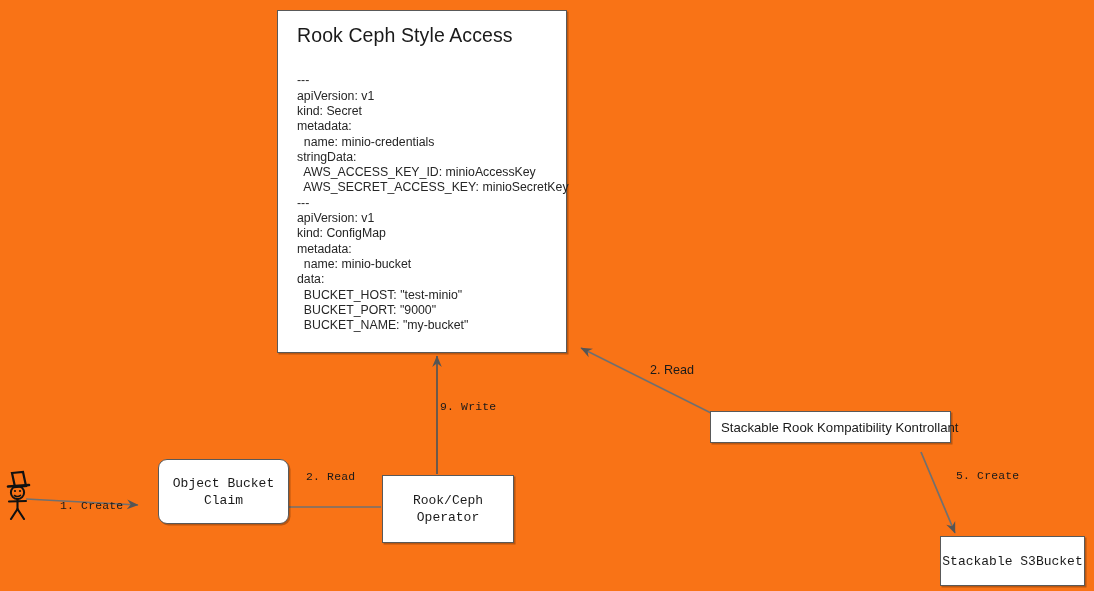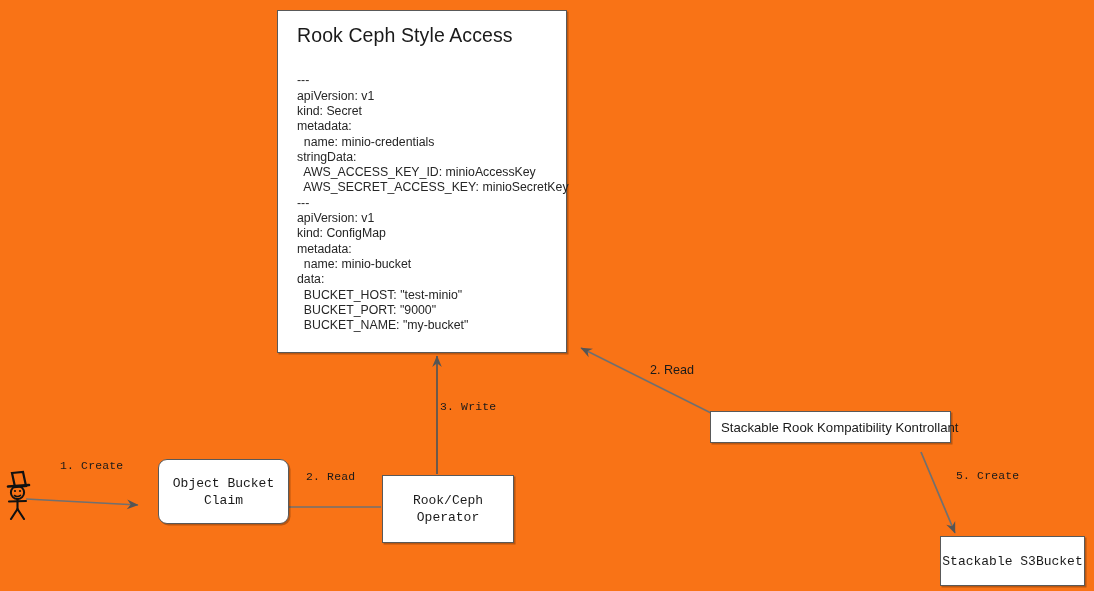--- a/index.html
+++ b/index.html
@@ -91,21 +91,21 @@
   }
   .edge-label.mono {
     font-family: "Liberation Mono", "DejaVu Sans Mono", monospace;
     font-size: 11.4px;
     letter-spacing: 0.2px;
   }
   .edge-label.sans {
     font-family: "Liberation Sans", sans-serif;
     font-size: 12.6px;
   }
-  #lbl-1 { left: 60px;  top: 460px; }
+  #lbl-1 { left: 60px;  top: 500px; }
   #lbl-2 { left: 306px; top: 471px; }
   #lbl-3 { left: 440px; top: 401px; }
   #lbl-4 { left: 650px; top: 363px; }
   #lbl-5 { left: 956px; top: 470px; text-align: right; }
 
   
   #actor {
     position: absolute;
     left: 3px;
     top: 470px;
@@ -190,17 +190,17 @@
   <div class="box" id="skkk-box">
     <div class="sans-box-label">Stackable Rook Kompatibility Kontrollant</div>
   </div>
 
   <div class="box" id="s3-box">
     <div class="mono-box-label">Stackable S3Bucket</div>
   </div>
 
   <div class="edge-label mono" id="lbl-1">1. Create</div>
   <div class="edge-label mono" id="lbl-2">2. Read</div>
-  <div class="edge-label mono" id="lbl-3">3. Write</div>
+  <div class="edge-label mono" id="lbl-3">9. Write</div>
   <div class="edge-label sans" id="lbl-4">2. Read</div>
   <div class="edge-label mono" id="lbl-5">5. Create</div>
 
 </div>
 
 </body></html>

